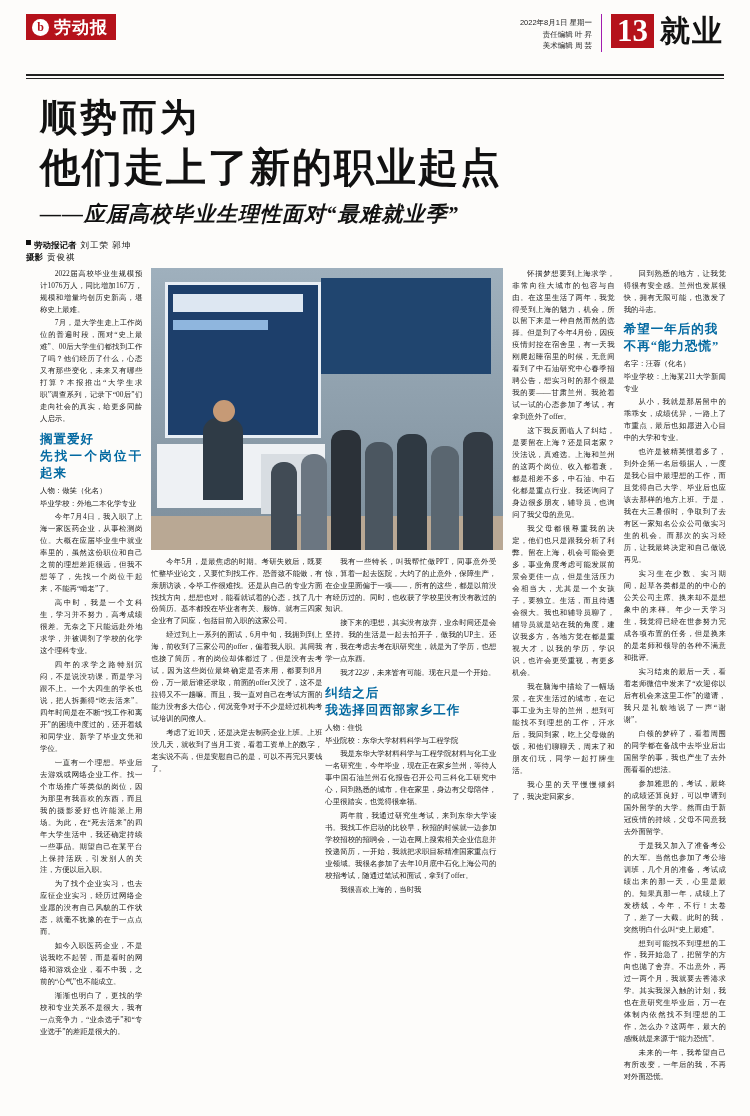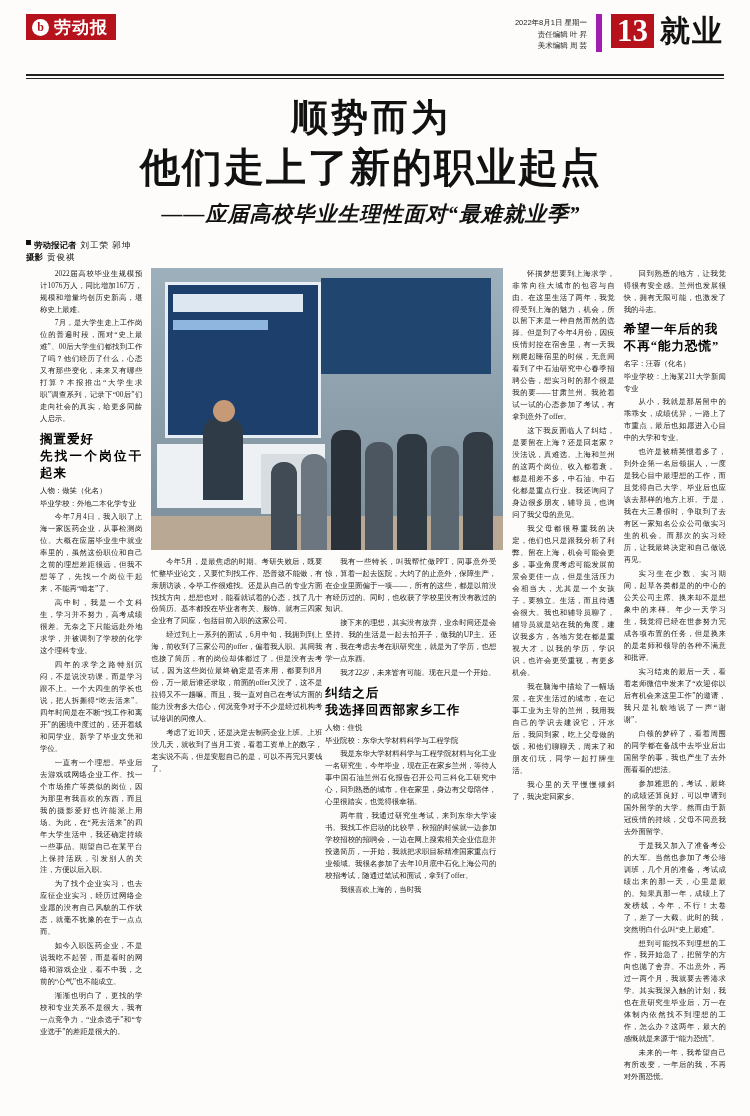--- a/index.html
+++ b/index.html
@@ -20,36 +20,36 @@
   }
   .logo .mark{
     width:17px;height:17px;border-radius:50%;background:#fff;color:#b5121b;
     font-size:12px;display:flex;align-items:center;justify-content:center;
     font-weight:bold;margin-right:5px;font-family:"Liberation Serif",serif;
   }
   .logo .name{font-size:17px;letter-spacing:1px;font-weight:bold;line-height:17px;text-align:center;}
   .head-right{display:flex;align-items:flex-start;}
   .head-meta{
     text-align:right;font-size:7.5px;color:#222;line-height:1.55;
-    padding-top:3px;padding-right:9px;border-right:6px solid #a21caf;margin-right:9px;
+    padding-top:3px;padding-right:9px;border-right:1px solid #a21caf;margin-right:9px;
     font-family:"Liberation Sans", sans-serif;
   }
   .pagenum{
     background:#b5121b;color:#fff;font-size:31px;font-weight:bold;
     line-height:34px;padding:0 6px;font-family:"Liberation Serif",serif;
     margin-right:6px;
     text-align:right;
   }
   .section-title{
     font-size:30px;font-weight:bold;color:#111;line-height:34px;letter-spacing:2px;
   }
   .rule{border-top:2px solid #222;margin:2px 26px 0 26px;}
   .rule-thin{border-top:1px solid #222;margin:2px 26px 0 26px;}
 
-  .headline-block{text-align:center;padding:18px 48px 6px 40px;}
+  .headline-block{text-align:left;padding:18px 48px 6px 40px;}
   .h1{
     font-size:37px;font-weight:bold;letter-spacing:3px;line-height:1.15;color:#111;
   }
   .h2{
     font-size:40px;font-weight:bold;letter-spacing:2px;line-height:1.2;color:#111;
     margin-top:4px;
   }
   .h3{
     font-size:21px;font-weight:bold;letter-spacing:1px;color:#111;margin-top:8px;font-style:italic;
   }
@@ -101,21 +101,21 @@
   .photo .sitter{
     position:absolute;left:52px;top:150px;width:40px;height:82px;background:#2f3b46;
     border-radius:14px 14px 0 0;
   }
   .photo .sitter-head{
     position:absolute;left:62px;top:132px;width:22px;height:22px;border-radius:50%;
     background:#c69a76;
   }
   .sub-h{
     font-size:12.5px;font-weight:bold;letter-spacing:1px;line-height:1.35;
-    margin:6px 0 3px 0;color:#000000;
+    margin:6px 0 3px 0;color:#0369a1;
   }
   .meta-line{font-size:7.4px;margin:0 0 1px 0;}
   .sq{display:inline-block;width:5px;height:5px;background:#111;margin-right:3px;vertical-align:1px;}
 </style>
 </head>
 <body>
 
 <div class="page">
 
   <div class="topbar"></div>
@@ -216,21 +216,21 @@
           <p>两年前，我通过研究生考试，来到东华大学读书。我找工作启动的比较早，秋招的时候就一边参加学校招校的招聘会，一边在网上搜索相关企业信息并投递简历，一开始，我就把求职目标精准国家重点行业领域。我很名参加了去年10月底中石化上海公司的校招考试，随通过笔试和面试，拿到了offer。</p>
           <p>我很喜欢上海的，当时我</p>
         </div>
       </div>
     </div>
 
     <div class="col">
       <p>怀揣梦想要到上海求学，非常向往大城市的包容与自由。在这里生活了两年，我觉得受到上海的魅力，机会，所以留下来是一种自然而然的选择。但是到了今年4月份，因疫疫情封控在宿舍里，有一天我刚爬起睡宿里的时候，无意间看到了中石油研究中心春季招聘公告，想实习时的那个很是我的要——甘肃兰州。我抢着试一试的心态参加了考试，有拿到意外了offer。</p>
       <p>这下我反面临人了纠结，是要留在上海？还是回老家？没法说，真难选。上海和兰州的这两个岗位、收入都着衰，都是相差不多，中石油、中石化都是重点行业。我还询问了身边很多朋友，辅导员，也询问了我父母的意见。</p>
       <p>我父母都很尊重我的决定，他们也只是跟我分析了利弊。留在上海，机会可能会更多，事业角度考虑可能发展前景会更佳一点，但是生活压力会相当大，尤其是一个女孩子，要独立。生活，而且待遇会很大。我也和辅导员聊了，辅导员就是站在我的角度，建议我多方，各地方觉在都是重视大才，以我的学历，学识识，也许会更受重视，有更多机会。</p>
-      <p>我在脑海中描绘了一幅场景，在灾生活过的城市，在记事工业为主导的兰州，我用我自己的学识去建设它，汗水后，我回到家，吃上父母做的饭，和他们聊聊天，周末了和朋友们玩，同学一起打牌生活。</p>
+      <p>我在脑海中描绘了一幅场景，在灾生活过的城市，在记事工业为主导的兰州，想到可能找不到理想的工作，汗水后，我回到家，吃上父母做的饭，和他们聊聊天，周末了和朋友们玩，同学一起打牌生活。</p>
       <p>我心里的天平慢慢倾斜了，我决定回家乡。</p>
     </div>
 
     <div class="col">
       <p>回到熟悉的地方，让我觉得很有安全感。兰州也发展很快，拥有无限可能，也激发了我的斗志。</p>
       <div class="sub-h" style="white-space:pre-line">希望一年后的我
 不再“能力恐慌”</div>
       <div class="meta-line">名字：汪蓉（化名）</div>
       <div class="meta-line">毕业学校：上海某211大学新闻专业</div>
       <p>从小，我就是那居留中的乖乖女，成绩优异，一路上了市重点，最后也如愿进入心目中的大学和专业。</p>

